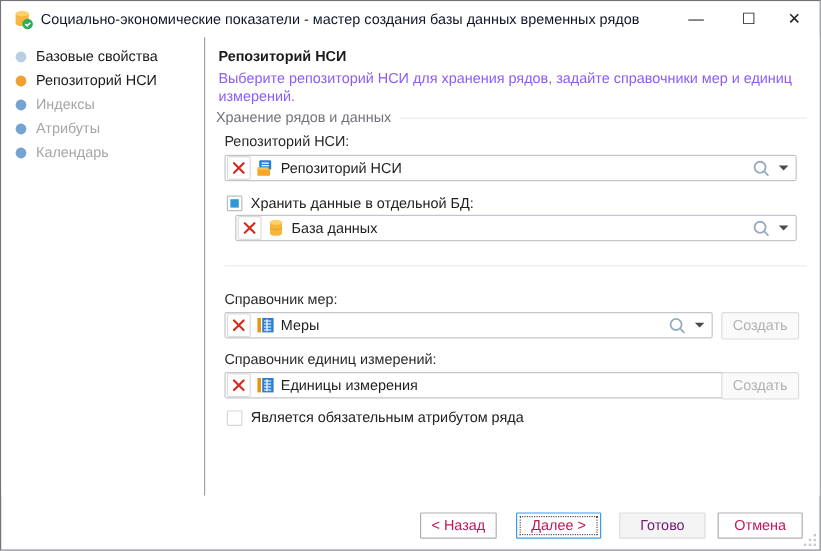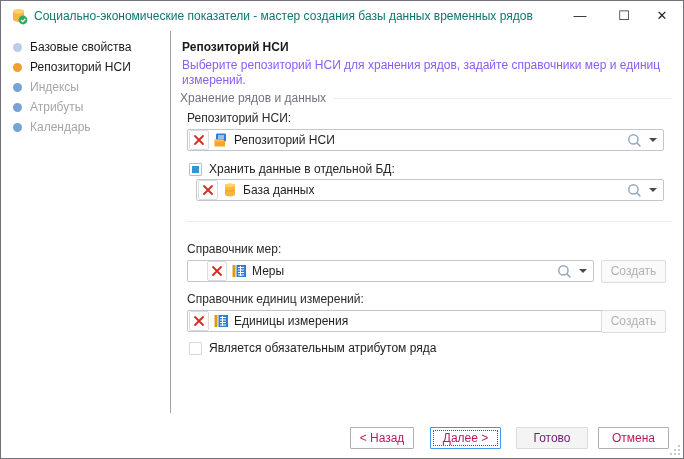--- a/index.html
+++ b/index.html
@@ -2,21 +2,21 @@
 <html><head>
 <meta charset="utf-8">
 <style>
   * { margin:0; padding:0; box-sizing:border-box; }
   html,body { width:684px; height:459px; background:#fff; font-family:"Liberation Sans", sans-serif; }
   .window { position:relative; width:684px; height:459px; background:#fff; border:1px solid #70747a; overflow:hidden; }
 
   
   .titlebar { position:absolute; left:0; top:0; width:100%; height:30px; background:#fff; }
   .title-icon { position:absolute; left:9px; top:6px; width:18px; height:18px; }
-  .title-text { position:absolute; left:33px; top:8px; font-size:12px; color:#0f766e; white-space:nowrap; }
+  .title-text { position:absolute; left:33px; top:8px; font-size:12px; color:#0f172a; white-space:nowrap; }
   .win-btn { position:absolute; top:0; width:30px; height:29px; text-align:center; line-height:29px; font-size:13px; color:#222; cursor:default; }
   .btn-min { right:88px; } .btn-max { right:44px; } .btn-close { right:6px; }
 
   
   .sidebar { position:absolute; left:0; top:30px; width:170px; height:382px; background:#fff; border-right:1px solid #a3a3a3; padding-top:6px; }
   .side-item { display:flex; align-items:center; height:20px; padding-left:12px; font-size:12px; }
   .bullet { width:9px; height:9px; border-radius:50%; margin-right:8px; flex:0 0 auto; }
   .side-item.done   .bullet { background:#b9cde6; }
   .side-item.active .bullet { background:#f0a030; }
   .side-item.pending .bullet { background:#76a3d6; }
@@ -162,21 +162,21 @@
           <span class="lk-arrow"></span>
         </span>
     </div>
 
     <div class="group-caption gc2">
         <span class="line"></span>
     </div>
 
     <div class="field-label" style="left:15px; top:211px;">Справочник мер:</div>
 
-    <div class="lookup" style="left:15px; top:229px; width:407px;padding-left:18px;">
+    <div class="lookup" style="left:15px; top:229px; width:407px;">
       <span class="clear-box">
         <svg width="12" height="12" viewBox="0 0 12 12">
           <path d="M2 2l8 8M10 2l-8 8" stroke="#d42b1e" stroke-width="1.8" stroke-linecap="round"></path>
         </svg>
       </span>
       <svg class="lk-icon" viewBox="0 0 16 16">
         <rect x="1.5" y="2" width="3" height="12" fill="#e8950f"></rect>
         <rect x="5.5" y="2" width="9.5" height="12" fill="#2d7fd3"></rect>
         <path d="M7 4.5h6M7 7h6M7 9.5h6M7 12h6" stroke="#fff" stroke-width="1"></path>
         <path d="M9.5 3v10" stroke="#fff" stroke-width="1"></path>

